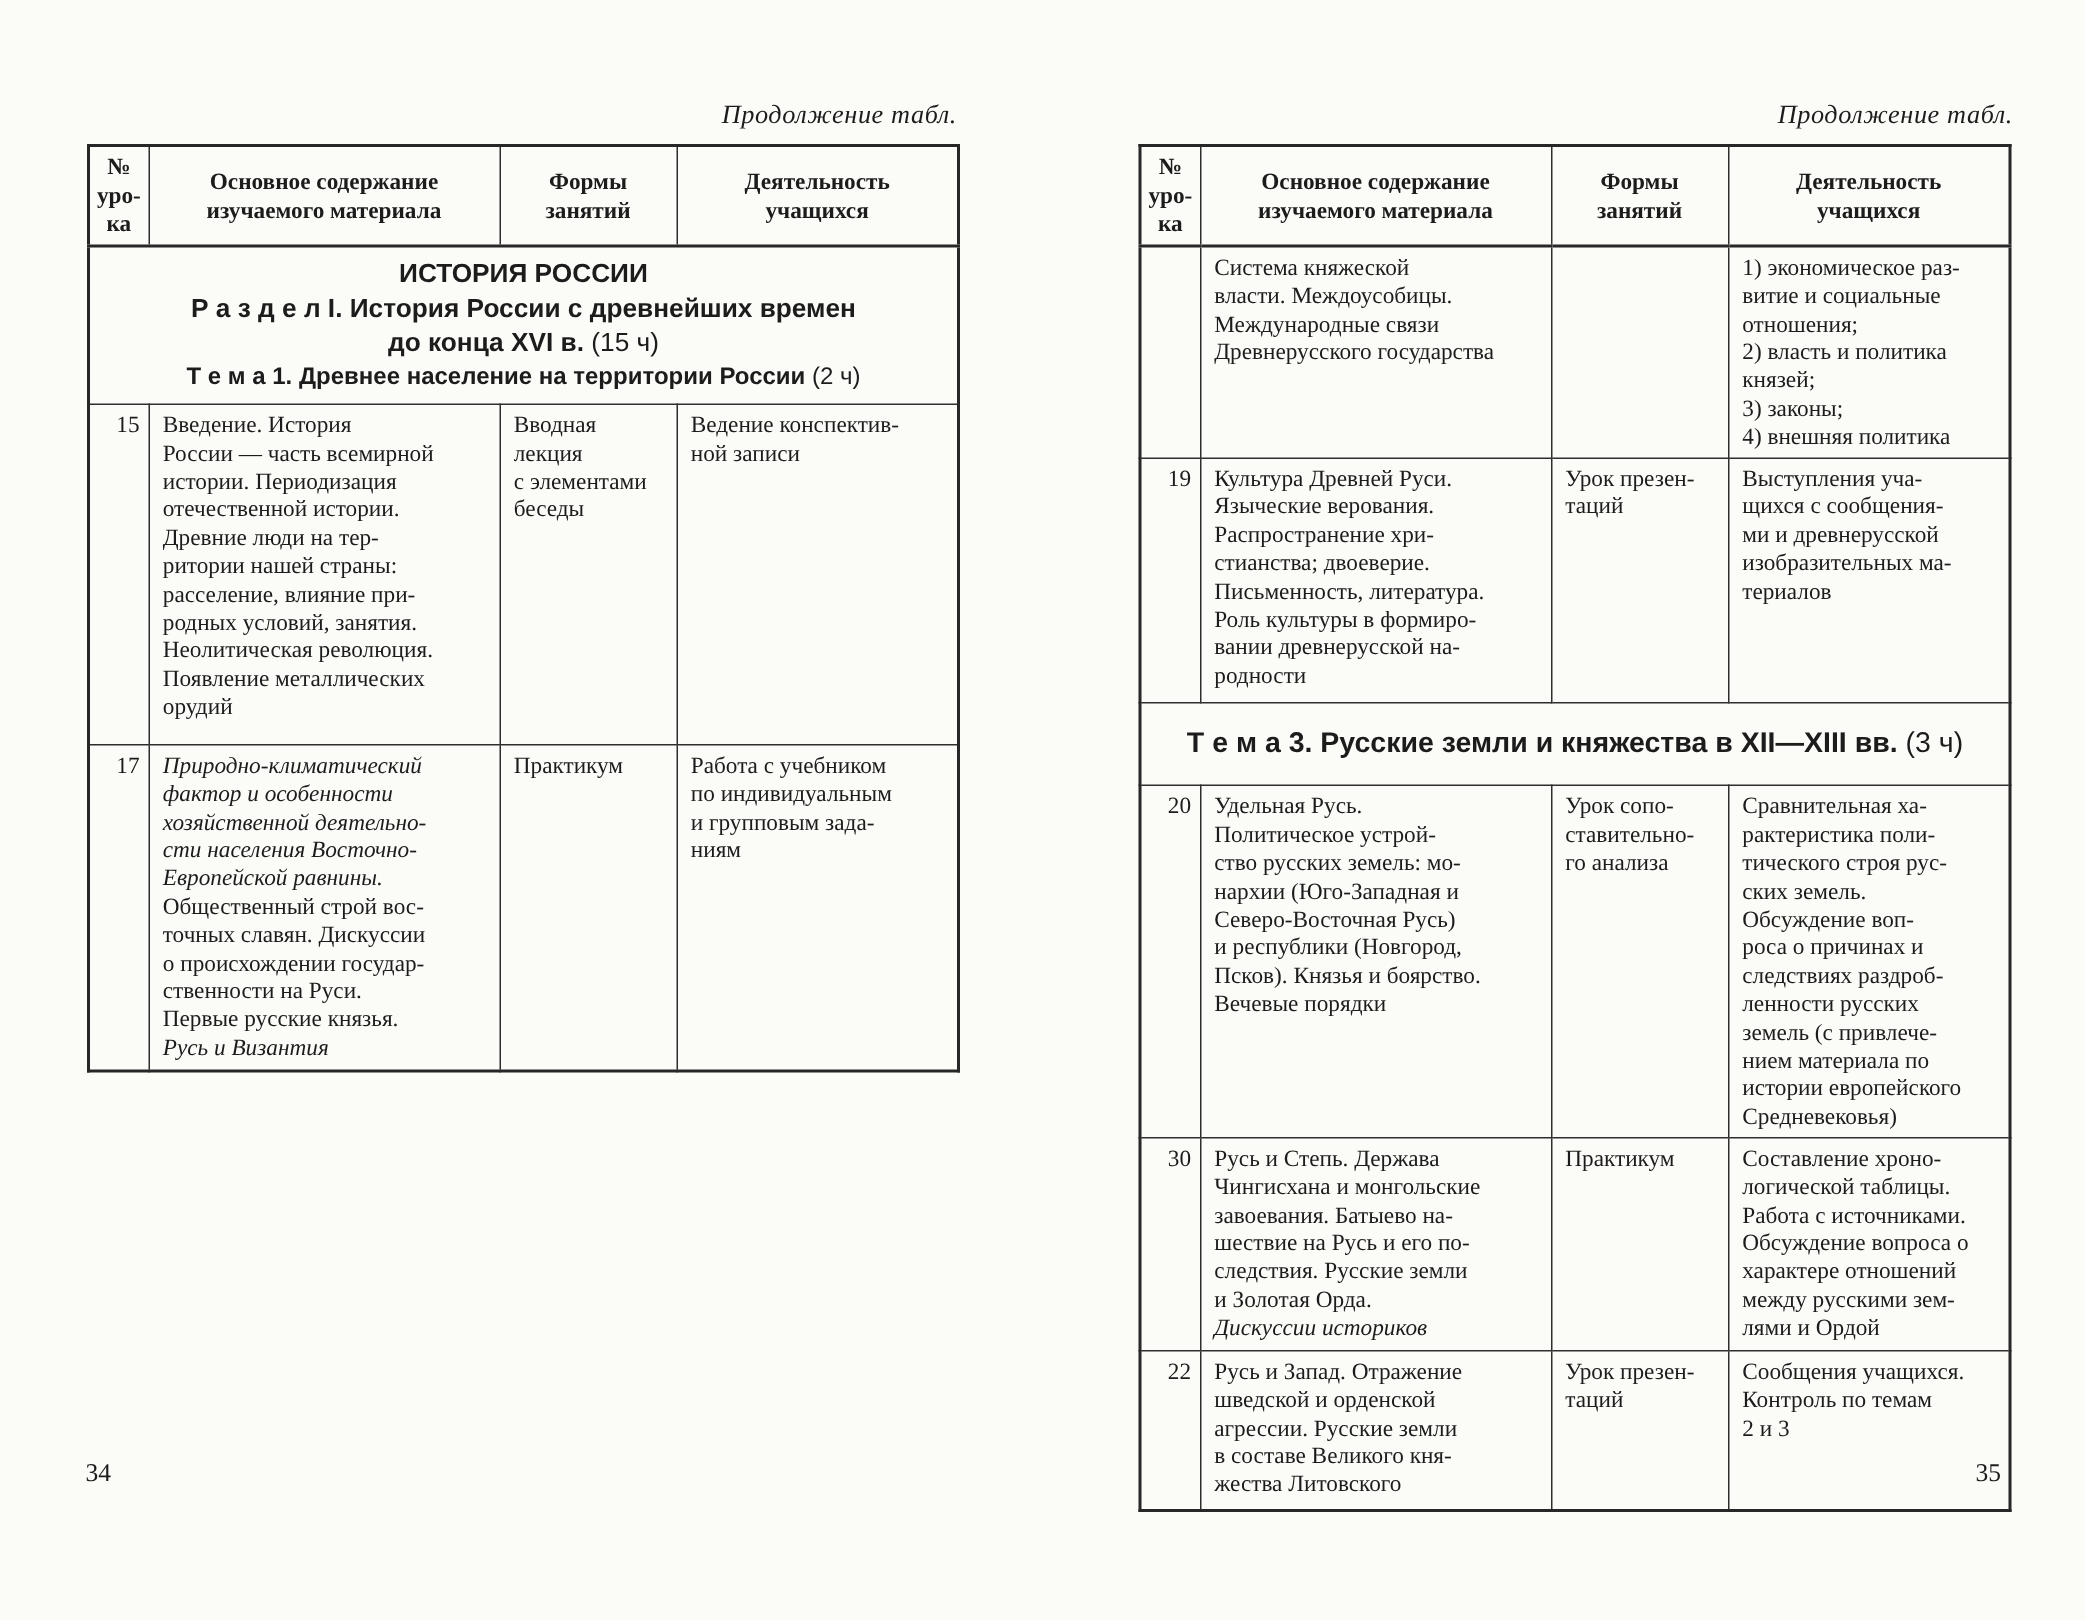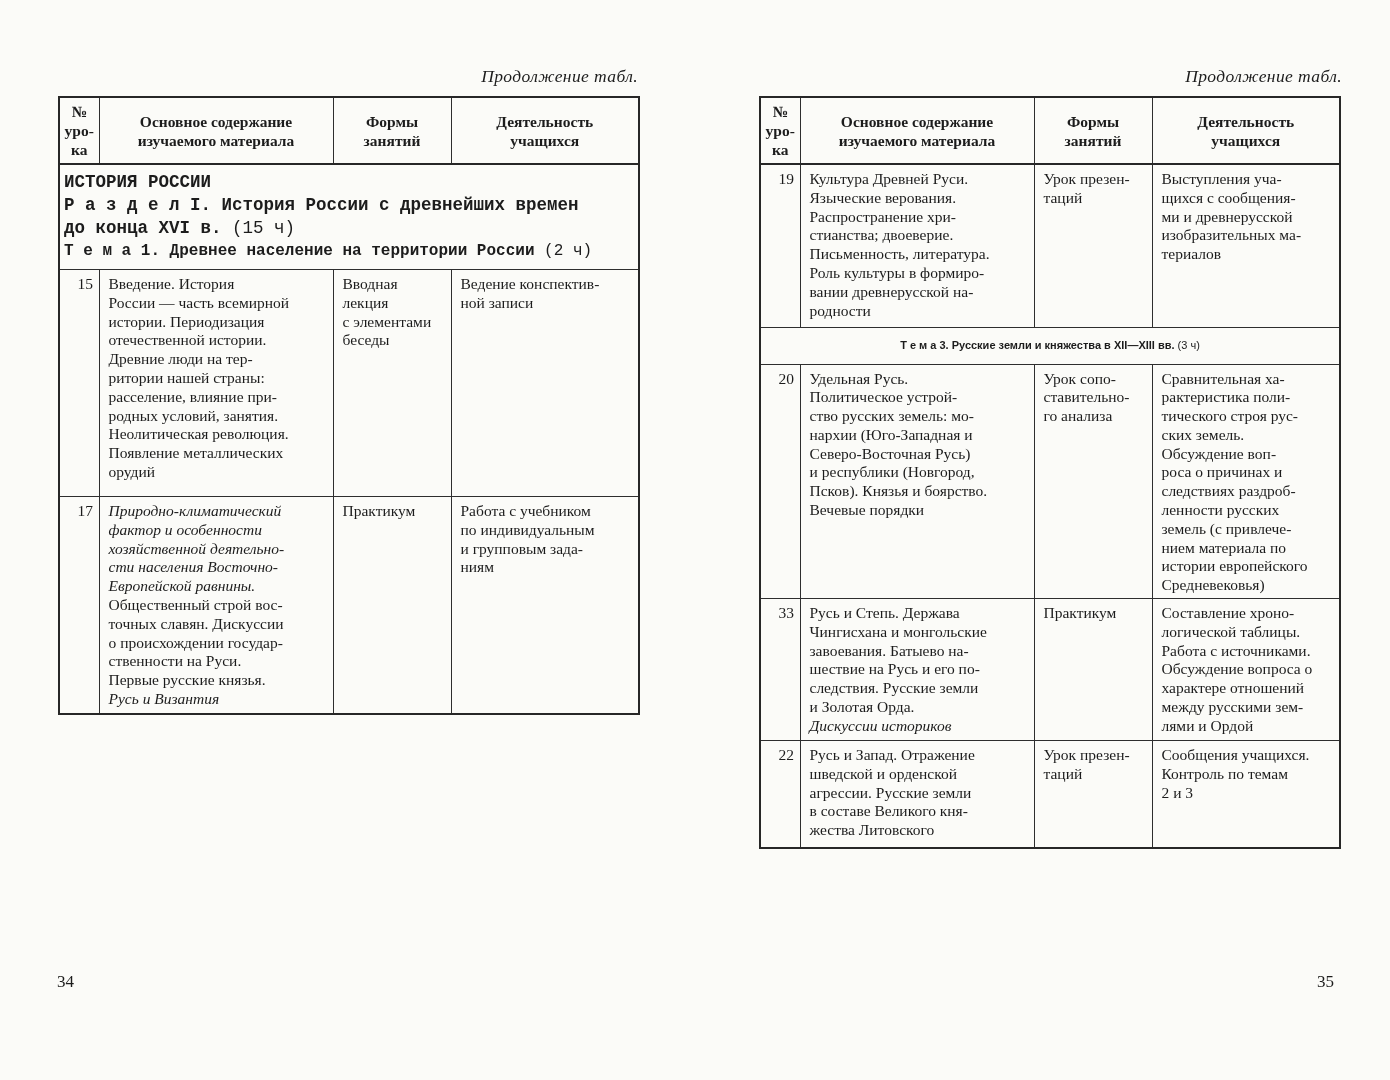--- a/index.html
+++ b/index.html
@@ -39,33 +39,33 @@
     border-bottom:2px solid #272727;
     white-space:pre-line;padding:4px 2px;
   }
   td.simple{white-space:pre-line;}
   td.num{text-align:center;padding:5px 2px 2px 14px;}
   td.parts{white-space:normal;}
   .part{white-space:pre-line;}
   .it{font-style:italic;}
 
   td.section-cell{
-    font-family:Liberation Mono, monospace;
-    text-align:left;vertical-align:middle;
+    font-family:Liberation Sans, sans-serif;
+    text-align:center;vertical-align:middle;
     font-size:17.5px;line-height:23px;font-weight:normal;
     white-space:normal;padding:6px 4px;
   }
   .sec-line{white-space:pre-line;}
   .sec-line .b,.sec-line.b{font-weight:bold;}
   .sec-line.tema-line{font-size:16px;}
   td.tema{
     font-family:"Liberation Sans", sans-serif;
     text-align:center;vertical-align:middle;
-    font-size:11px;font-weight:bold;white-space:normal;
-    padding:8px;
+    font-size:19px;font-weight:bold;white-space:normal;
+    padding:18px;
   }
   td.tema .n,.sec-line .n{font-weight:normal;}
 
   .page-number{position:absolute;top:972px;font-size:17px;}
   #page-left .page-number{left:57px;}
   #page-right .page-number{right:56px;}
 </style>
 </head>
 <body>
 
@@ -165,20 +165,35 @@
 ка</th>
         <th>Основное содержание
 изучаемого материала</th>
         <th>Формы
 занятий</th>
         <th>Деятельность
 учащихся</th>
       </tr>
     </thead>
     <tbody>
+      <tr style="height:132px">
+        <td class="num simple"></td>
+        <td class="simple">Система княжеской
+власти. Междоусобицы.
+Международные связи
+Древнерусского государства</td>
+        <td class="simple"></td>
+        <td class="simple">1) экономическое раз-
+витие и социальные
+отношения;
+2) власть и политика
+князей;
+3) законы;
+4) внешняя политика</td>
+      </tr>
       <tr style="height:163px">
         <td class="num simple">19</td>
         <td class="simple">Культура Древней Руси.
 Языческие верования.
 Распространение хри-
 стианства; двоеверие.
 Письменность, литература.
 Роль культуры в формиро-
 вании древнерусской на-
 родности</td>
@@ -213,21 +228,21 @@
 Обсуждение воп-
 роса о причинах и
 следствиях раздроб-
 ленности русских
 земель (с привлече-
 нием материала по
 истории европейского
 Средневековья)</td>
       </tr>
       <tr style="height:142px">
-        <td class="num simple">33</td>
+        <td class="num simple">30</td>
         <td class="parts">
             <div class="part">Русь и Степь. Держава
 Чингисхана и монгольские
 завоевания. Батыево на-
 шествие на Русь и его по-
 следствия. Русские земли
 и Золотая Орда.</div>
             <div class="part it">Дискуссии историков</div>
           </td>
         <td class="simple">Практикум</td>

